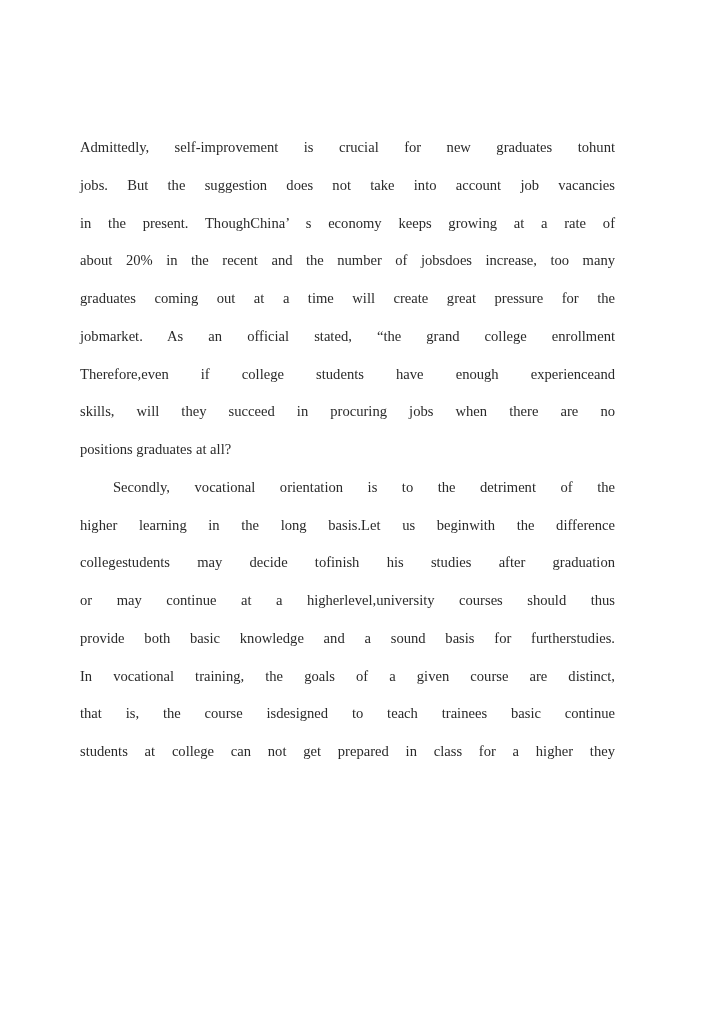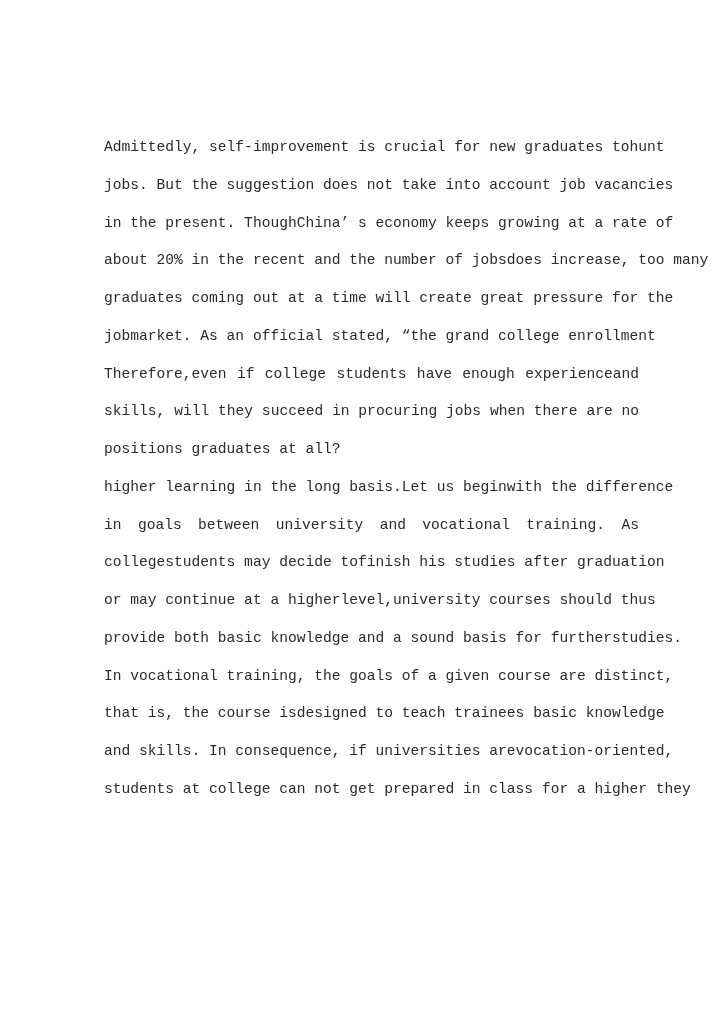--- a/index.html
+++ b/index.html
@@ -8,25 +8,25 @@
       background: #ffffff;
     }
     body {
       width: 720px;
       height: 1018px;
       position: relative;
       overflow: hidden;
     }
     .page {
       position: absolute;
-      left: 104px;
+      left: 80px;
       top: 133px;
       width: 535px;
       color: #2a2a2a;
-      font-family: Liberation Mono, monospace;
+      font-family: Liberation Serif, serif;
       font-size: 14.6px;
     }
     .line {
       display: block;
       height: 37.75px;
       line-height: 28px;
       white-space: nowrap;
       text-align: justify;
       text-align-last: justify;
       overflow: visible;
@@ -50,23 +50,22 @@
     <span class="line">jobs. But the suggestion does not take into account job vacancies</span>
     <span class="line">in the present. ThoughChina’ s economy keeps growing at a rate of</span>
     <span class="line">about 20% in the recent and the number of jobsdoes increase, too many</span>
     <span class="line">graduates coming out at a time will create great pressure for the</span>
     <span class="line">jobmarket. As an official stated, “the grand college enrollment</span>
     <span class="line">Therefore,even if college students have enough experienceand</span>
     <span class="line">skills, will they succeed in procuring jobs when there are no</span>
     <span class="line last">positions graduates at all?</span>
   </div>
   <div class="para">
+    <span class="line indent">Secondly, vocational orientation is to the detriment of the</span>
     <span class="line">higher learning in the long basis.Let us beginwith the difference</span>
-    <span class="line">in goals between university and vocational training. As</span>
     <span class="line">collegestudents may decide tofinish his studies after graduation</span>
     <span class="line">or may continue at a higherlevel,university courses should thus</span>
     <span class="line">provide both basic knowledge and a sound basis for furtherstudies.</span>
     <span class="line">In vocational training, the goals of a given course are distinct,</span>
-    <span class="line">that is, the course isdesigned to teach trainees basic knowledge</span>
-    <span class="line">and skills. In consequence, if universities arevocation-oriented,</span>
+    <span class="line">that is, the course isdesigned to teach trainees basic continue</span>
     <span class="line">students at college can not get prepared in class for a higher they</span>
   </div>
 </div>
 
 </body></html>

